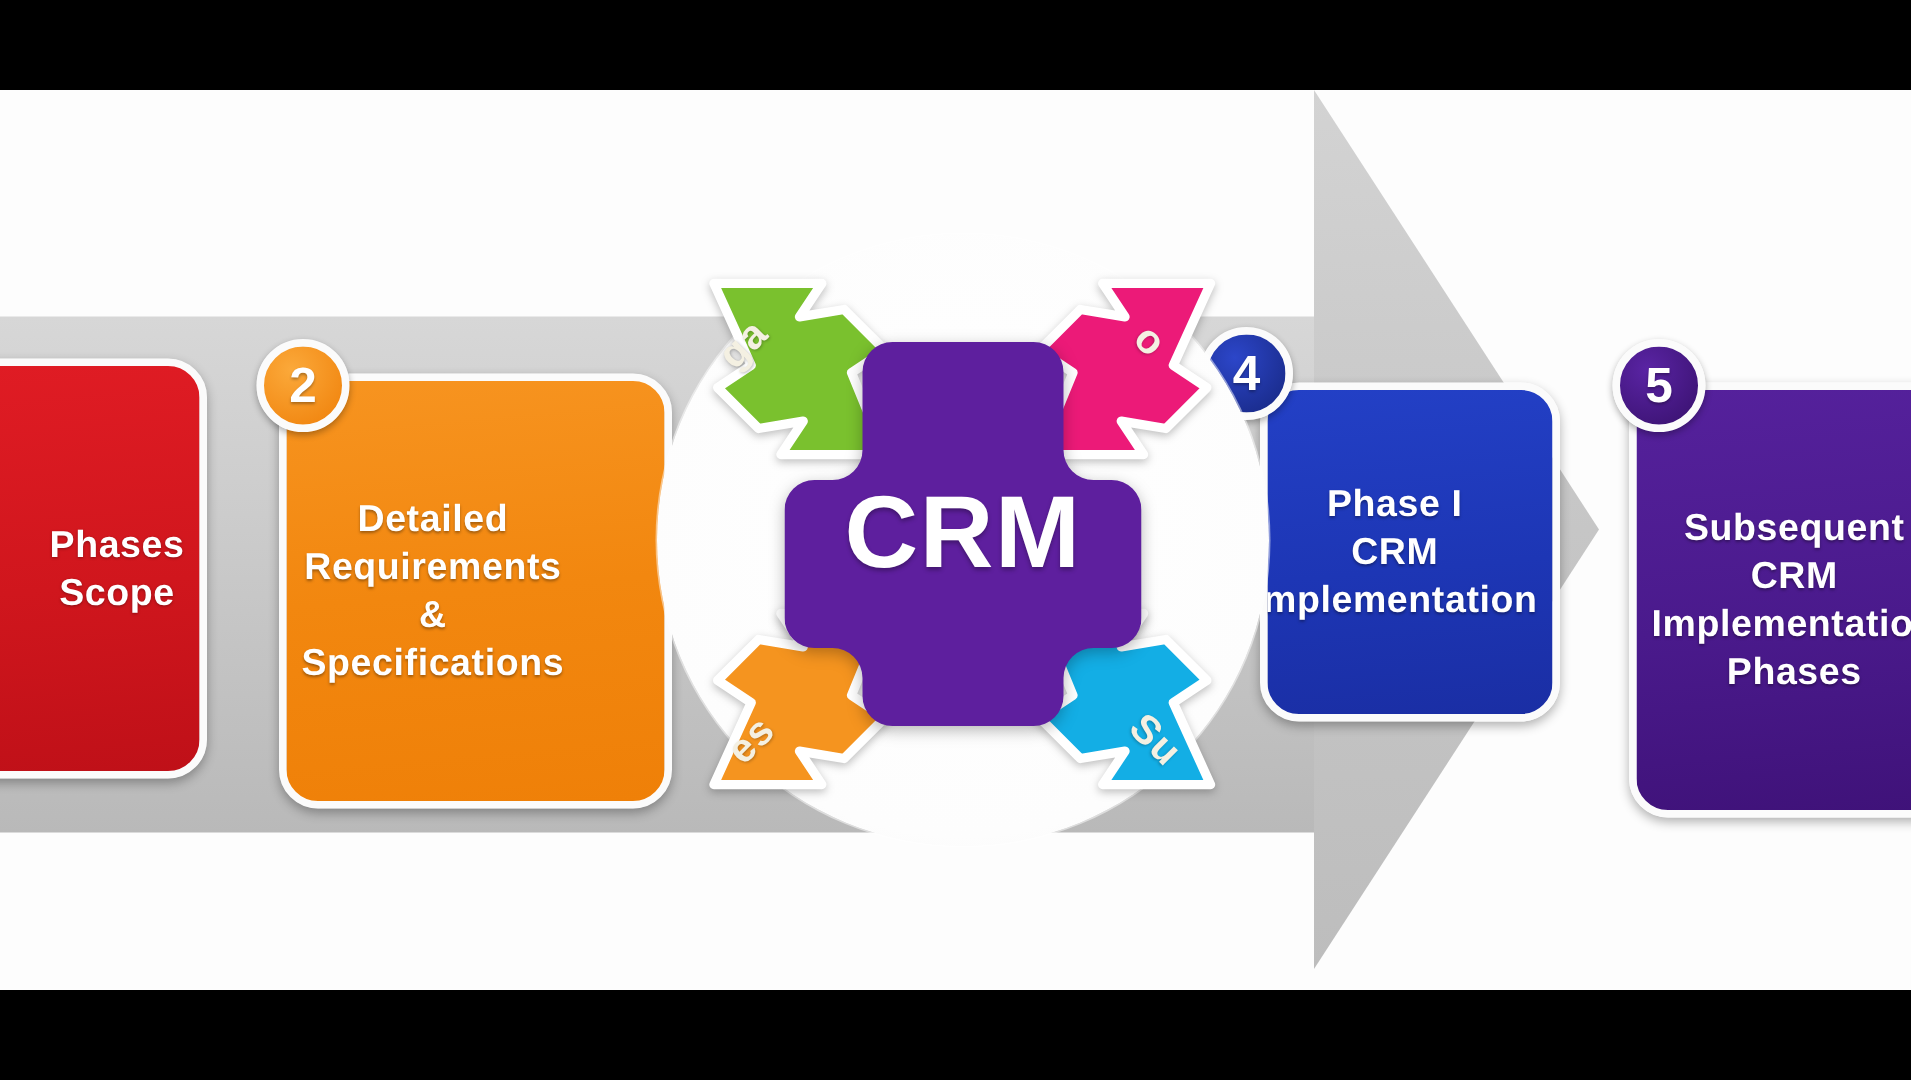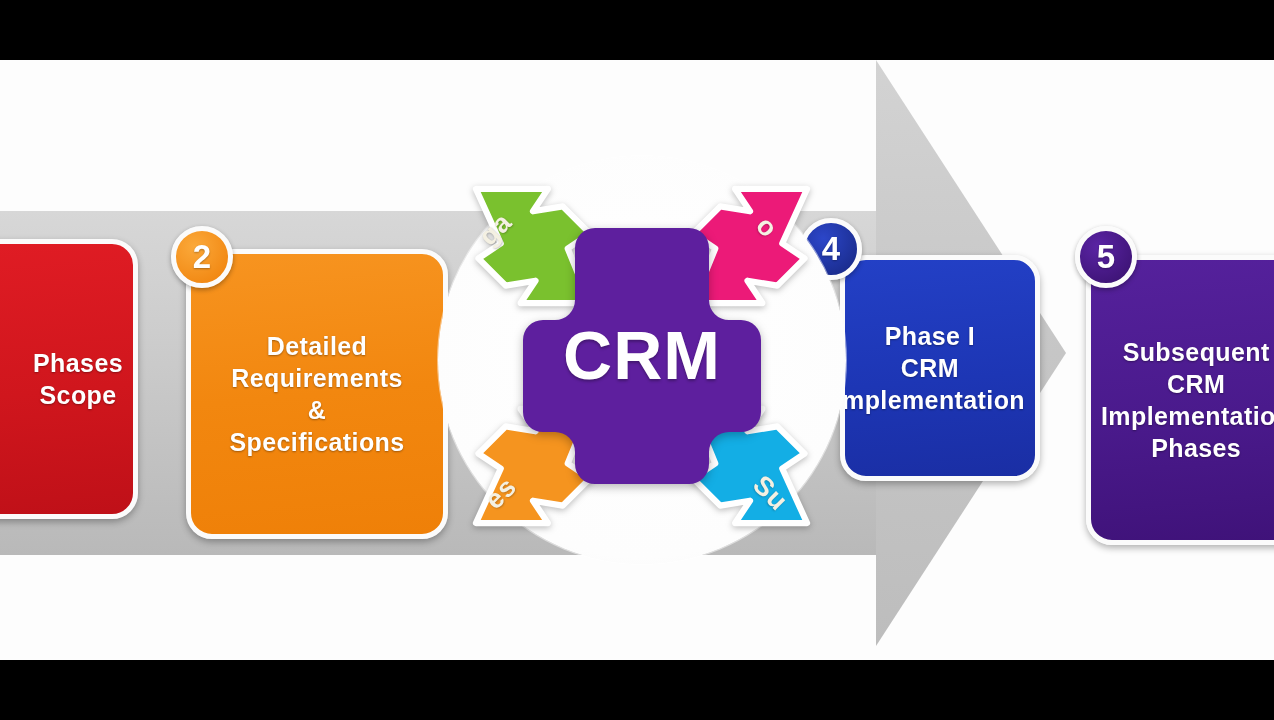--- a/index.html
+++ b/index.html
@@ -58,21 +58,20 @@
 
   
   .step {
     position: absolute;
     border-radius: 26px;
     box-shadow: 0 3px 7px rgba(0,0,0,.30);
     border: 5px solid #fbfbfb;
     box-sizing: border-box;
     display: flex;
     align-items: center;
-    justify-content: center;
     text-align: center;
     color: #ffffff;
     font-weight: bold;
     font-size: 25px;
     line-height: 1.28;
     letter-spacing: .4px;
     text-shadow: 0 1px 2px rgba(0,0,0,.35);
     padding: 6px 10px;
     overflow: hidden;
   }

